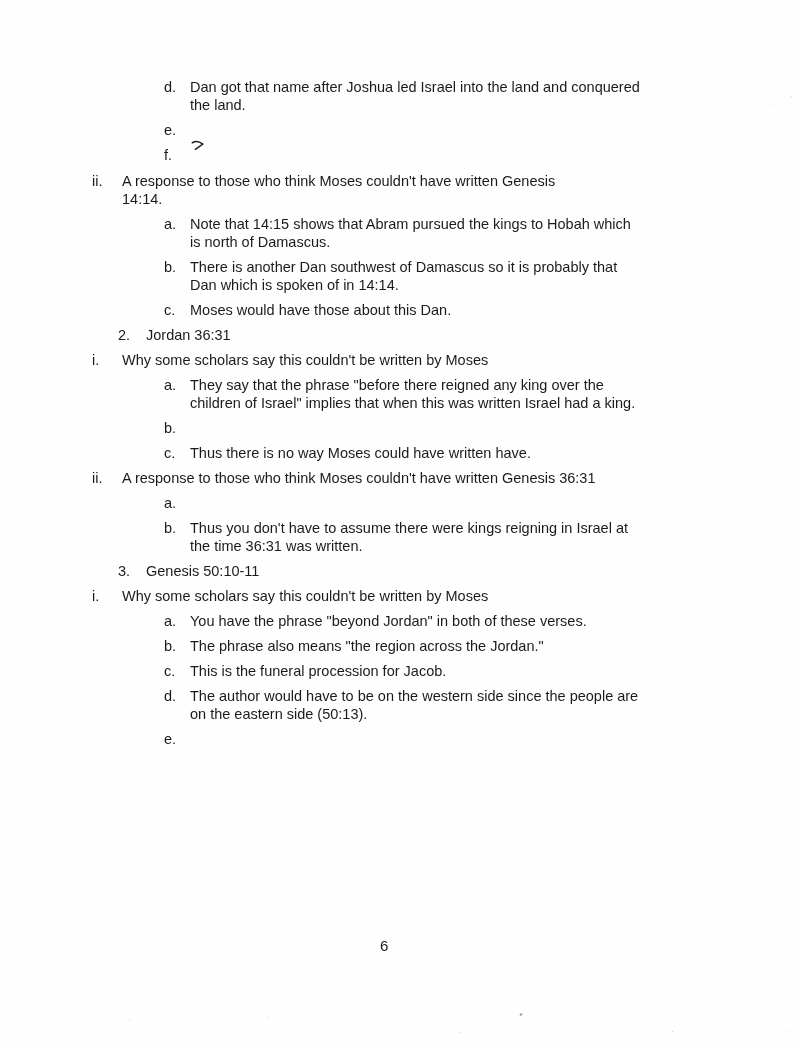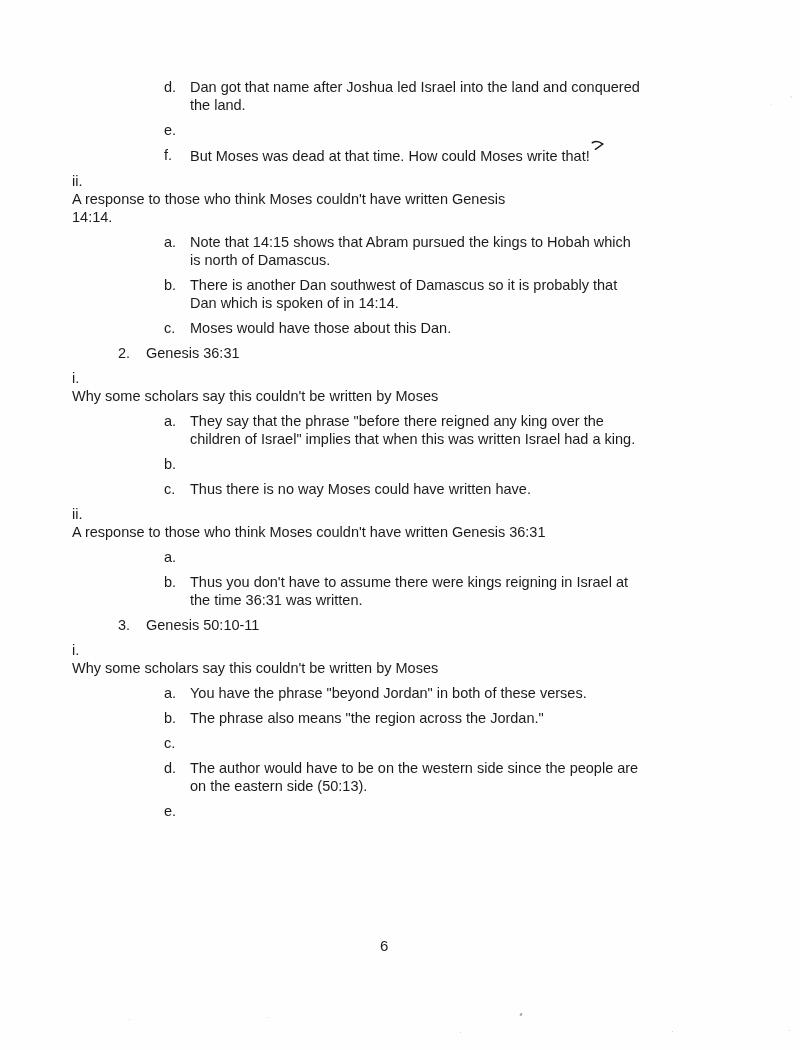--- a/index.html
+++ b/index.html
@@ -29,21 +29,21 @@
   }
   .row .marker {
     flex: 0 0 auto;
   }
   .row .text {
     white-space: pre-wrap;
     max-width: 565px;
   }
   .lvl1 { padding-left: 118px; }
   .lvl1 .marker { width: 28px; }
-  .lvl2 { padding-left: 72px; flex-direction: column; }
+  .lvl2 { padding-left: 92px; }
   .lvl2 .marker { width: 30px; }
   .lvl3 { padding-left: 164px; }
   .lvl3 .marker { width: 26px; }
   .hand-mark {
     display: inline-block;
     width: 14px;
     height: 15px;
     margin-left: 1px;
     vertical-align: baseline;
     transform: translateY(-9px);
@@ -71,21 +71,21 @@
       <div class="row lvl3">
         <span class="marker">d.</span>
         <span class="text"><span>Dan got that name after Joshua led Israel into the land and conquered
 the land.</span></span>
       </div>
       <div class="row lvl3">
         <span class="marker">e.</span>
       </div>
       <div class="row lvl3">
         <span class="marker">f.</span>
-        <span class="text"><span>But Moses was dead at that time. How could Moses write that!</span><svg viewBox="0 0 16 16" class="hand-mark">
+        <span class="text"><svg viewBox="0 0 16 16" class="hand-mark">
             <path d="M1.5 6 Q 7 2.5 13.5 7.5 L 5 13.5" fill="none" stroke="#1b1b1b" stroke-width="1.7" stroke-linecap="round" stroke-linejoin="miter"></path>
           </svg></span>
       </div>
       <div class="row lvl2">
         <span class="marker">ii.</span>
         <span class="text"><span>A response to those who think Moses couldn't have written Genesis
 14:14.</span></span>
       </div>
       <div class="row lvl3">
         <span class="marker">a.</span>
@@ -96,21 +96,21 @@
         <span class="marker">b.</span>
         <span class="text"><span>There is another Dan southwest of Damascus so it is probably that
 Dan which is spoken of in 14:14.</span></span>
       </div>
       <div class="row lvl3">
         <span class="marker">c.</span>
         <span class="text"><span>Moses would have those about this Dan.</span></span>
       </div>
       <div class="row lvl1">
         <span class="marker">2.</span>
-        <span class="text"><span>Genesis 36:31</span></span>
+        <span class="text"><span>Jordan 36:31</span></span>
       </div>
       <div class="row lvl2">
         <span class="marker">i.</span>
         <span class="text"><span>Why some scholars say this couldn't be written by Moses</span></span>
       </div>
       <div class="row lvl3">
         <span class="marker">a.</span>
         <span class="text"><span>They say that the phrase "before there reigned any king over the
 children of Israel" implies that when this was written Israel had a king.</span></span>
       </div>
@@ -144,20 +144,21 @@
       <div class="row lvl3">
         <span class="marker">a.</span>
         <span class="text"><span>You have the phrase "beyond Jordan" in both of these verses.</span></span>
       </div>
       <div class="row lvl3">
         <span class="marker">b.</span>
         <span class="text"><span>The phrase also means "the region across the Jordan."</span></span>
       </div>
       <div class="row lvl3">
         <span class="marker">c.</span>
+        <span class="text"><span>This is the funeral procession for Jacob.</span></span>
       </div>
       <div class="row lvl3">
         <span class="marker">d.</span>
         <span class="text"><span>The author would have to be on the western side since the people are
 on the eastern side (50:13).</span></span>
       </div>
       <div class="row lvl3">
         <span class="marker">e.</span>
       </div>
     </div>

